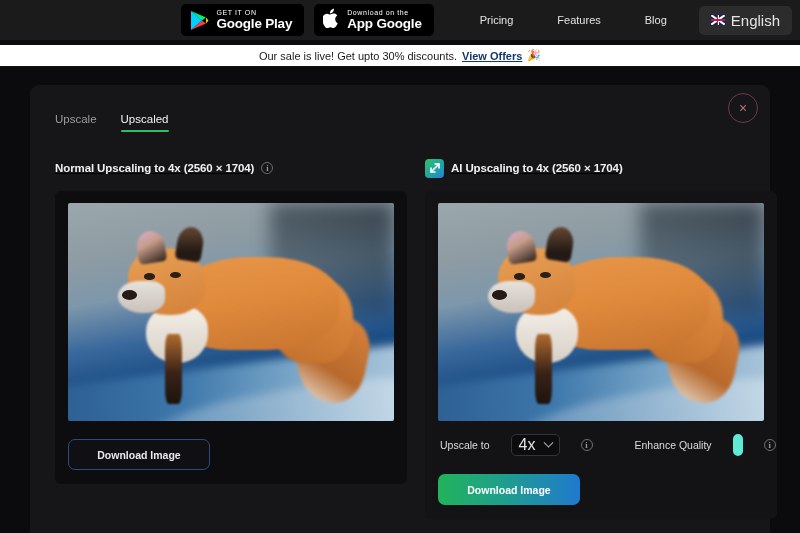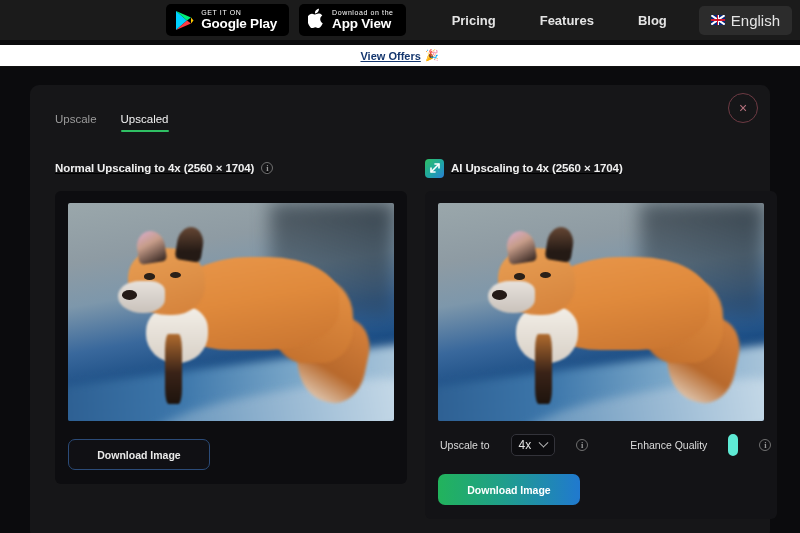--- a/index.html
+++ b/index.html
@@ -23,21 +23,21 @@
     display: flex; align-items: center; gap: 7px;
     padding: 0 12px 0 9px; cursor: pointer;
   }
   .badge-text { line-height: 1.05; color: #fff; }
   .badge-top { font-size: 7px; letter-spacing: .6px; display: block; }
   .badge-bottom { font-size: 13.5px; font-weight: bold; display: block; letter-spacing: -.2px; }
 
   .gplay-icon { width: 19px; height: 21px; position: relative; }
   .nav-links { display: flex; align-items: center; gap: 0px; margin-left: 14px; }
   .nav-link {
-    color: #e4e4e4; font-size: 13px; padding: 8px 22px; cursor: pointer; white-space: nowrap; font-weight: bold;
+    color: #e4e4e4; font-size: 11px; padding: 8px 22px; cursor: pointer; white-space: nowrap;
   }
   .lang-pill {
     display: flex; align-items: center; gap: 6px;
     background: #2c2c2c; border-radius: 5px; padding: 6px 12px; cursor: pointer;
   }
   .lang-pill .lbl { color: #e4e4e4; font-size: 15px; }
   .flag { width: 14px; height: 10px; border-radius: 1px; overflow: hidden; position: relative; background: #00247d; }
   .flag .d1, .flag .d2 { position: absolute; left: 50%; top: 50%; width: 19px; height: 2.2px; background: #fff; transform-origin: center; }
   .flag .d1 { transform: translate(-50%,-50%) rotate(35deg); }
   .flag .d2 { transform: translate(-50%,-50%) rotate(-35deg); }
@@ -205,21 +205,21 @@
   }
 
   
   .ctrl-row { display: flex; align-items: center; margin-top: 13px; padding: 0 2px; gap: 21px; }
   .ctrl-label { font-size: 10.5px; color: #dcdcdc; white-space: nowrap; }
   .select-box {
     display: flex; align-items: center; gap: 9px; cursor: pointer;
     background: #0c0c0f; border: 1px solid #33333a; border-radius: 5px;
     height: 22px; padding: 0 7px;
   }
-  .select-box .val { font-size: 12px; color: #e2e2e2; }
+  .select-box .val { font-size: 16px; color: #e2e2e2; }
   .chev { width: 7px; height: 7px; border-right: 1.4px solid #b9b9b9; border-bottom: 1.4px solid #b9b9b9; transform: rotate(45deg) translate(-2px,-2px); }
   .toggle {
     display: flex; height: 22px; border-radius: 5px; overflow: hidden;
     background: #a16207; border: 5px solid #5eead4; position: relative;
   }
   .toggle .seg { font-size: 10px; font-weight: bold; display: flex; align-items: center; justify-content: center; width: 30px; cursor: pointer; }
   .toggle .seg.on-state { background: linear-gradient(90deg, #1fae5a, #2383d1); color: #fff; }
   .toggle .seg.off-state { background: transparent; color: #cfcfcf; }
   .cursor-hand { position: absolute; left: 36px; top: 8px; width: 17px; height: 21px; pointer-events: none; }
 
@@ -248,21 +248,21 @@
 
     <div class="store-badge">
       <span>
         <svg width="17" height="21" viewBox="0 0 17 21">
           <path d="M12.2 11.1c0-2.4 2-3.5 2.1-3.6-1.1-1.7-2.9-1.9-3.5-1.9-1.5-.2-2.9.9-3.7.9-.8 0-1.9-.9-3.1-.8-1.6 0-3.1.9-3.9 2.4-1.7 2.9-.4 7.2 1.2 9.6.8 1.2 1.7 2.5 3 2.4 1.2 0 1.6-.8 3.1-.8 1.4 0 1.8.8 3.1.8 1.3 0 2.1-1.2 2.9-2.3.9-1.3 1.3-2.6 1.3-2.7-.1 0-2.5-1-2.5-3.9z" fill="#fff"></path>
           <path d="M9.9 4c.7-.8 1.1-2 1-3.2-1 0-2.2.7-2.9 1.5-.6.7-1.2 1.9-1 3.1 1.1.1 2.2-.6 2.9-1.4z" fill="#fff"></path>
         </svg>
       </span>
       <span class="badge-text">
         <span class="badge-top">Download on the</span>
-        <span class="badge-bottom">App View</span>
+        <span class="badge-bottom">App Google</span>
       </span>
     </div>
 
     <div class="nav-links">
       <div class="nav-link">Pricing</div>
       <div class="nav-link">Features</div>
       <div class="nav-link">Blog</div>
     </div>
 
     <div class="lang-pill">
@@ -274,20 +274,21 @@
         <span class="cv2"></span>
           <span class="ch2"></span>
       </span>
       <span class="lbl">English</span>
     </div>
 
   </div>
 </div>
 
 <div class="sale-banner">
+  <span class="sale-text">Our sale is live! Get upto 30% discounts.</span>
   <span class="sale-link">View Offers</span>
   <span class="party">🎉</span>
 </div>
 
 <div class="page-body">
   <div class="modal-card">
 
     <div class="close-btn">×</div>
 
     <div class="tabs">

